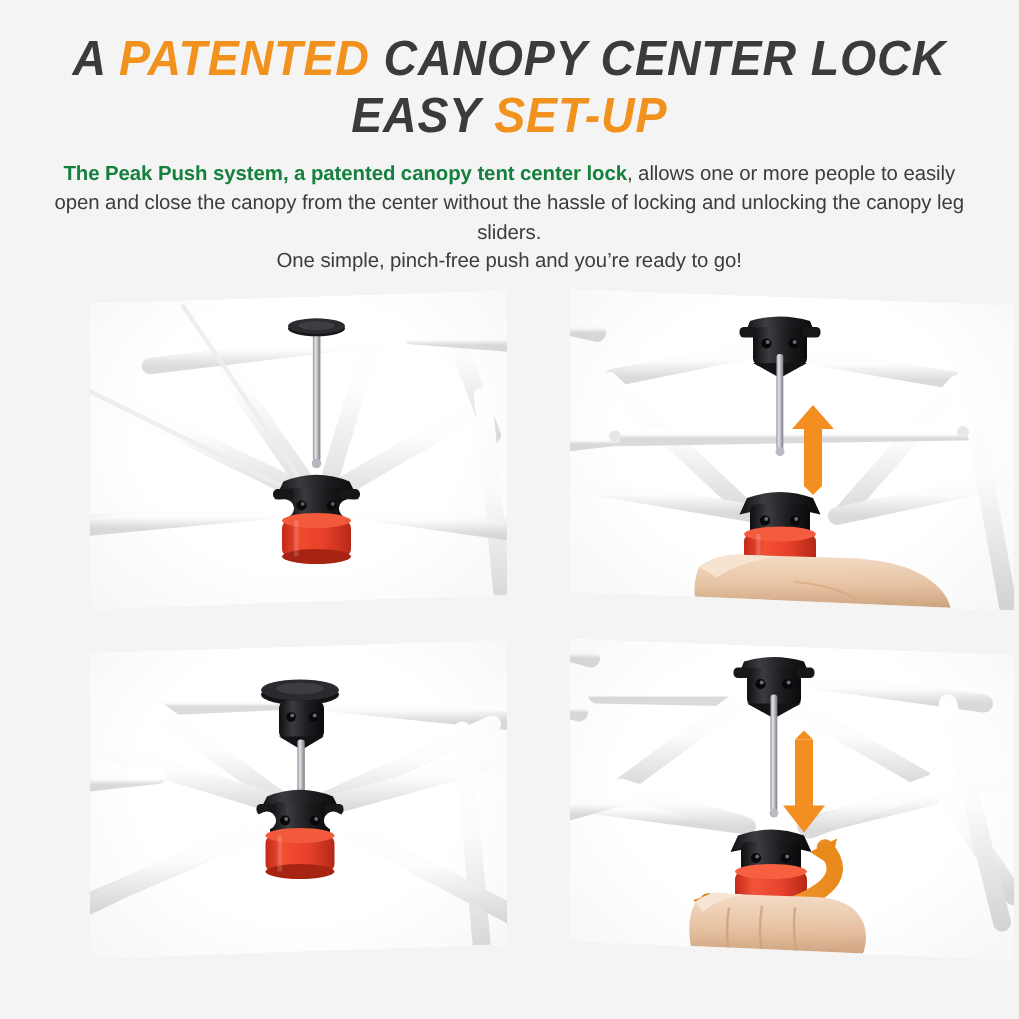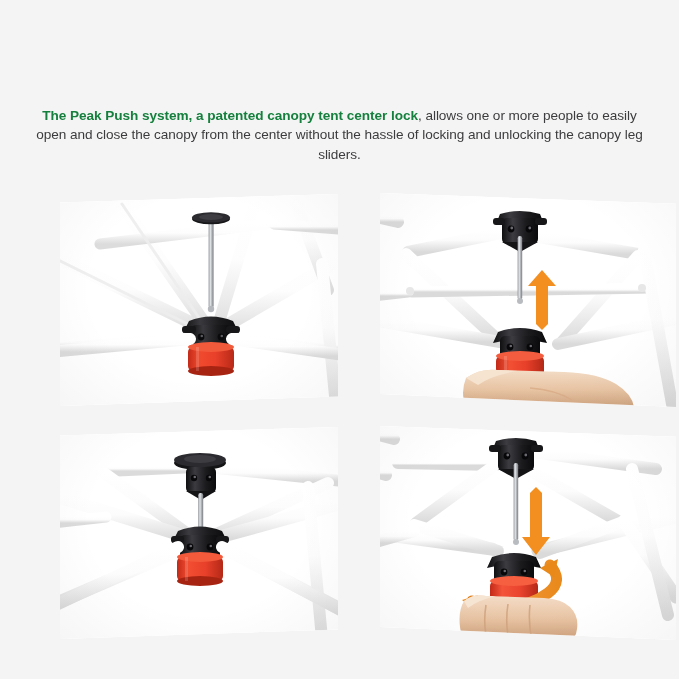--- a/index.html
+++ b/index.html
@@ -107,22 +107,27 @@
       radial-gradient(ellipse at 50% 45%, rgba(255,255,255,0) 55%, rgba(0,0,0,0.035) 100%);
   }
 </style>
 </head>
 <body>
 
 <div id="infographic">
 
   <div class="header">
 
-
-    <p class="paragraph"><span class="lead">The Peak Push system, a patented canopy tent center lock</span><span>, allows one or more people to easily open and close the canopy from the center without the hassle of locking and unlocking the canopy leg sliders.</span><br></p>
+    <div class="title-block">
+      <div class="title-line"><span>A </span><span class="accent">PATENTED</span><span> CANOPY CENTER LOCK</span></div>
+
+      <div class="title-line"><span>EASY </span><span class="accent">SET-UP</span></div>
+    </div>
+
+    <p class="paragraph"><span class="lead">The Peak Push system, a patented canopy tent center lock</span><span>, allows one or more people to easily open and close the canopy from the center without the hassle of locking and unlocking the canopy leg sliders.</span><br><span>One simple, pinch-free push and you’re ready to go!</span></p>
   </div>
 
   <div class="grid">
 
     <div class="panel p-tl">
       <div class="panel-inner">
         <svg viewBox="0 0 278 212" preserveAspectRatio="none" aria-hidden="true">
           <defs>
             <linearGradient id="tubeA" x1="0" y1="0" x2="0" y2="1">
               <stop offset="0%" stop-color="#ffffff"></stop>

